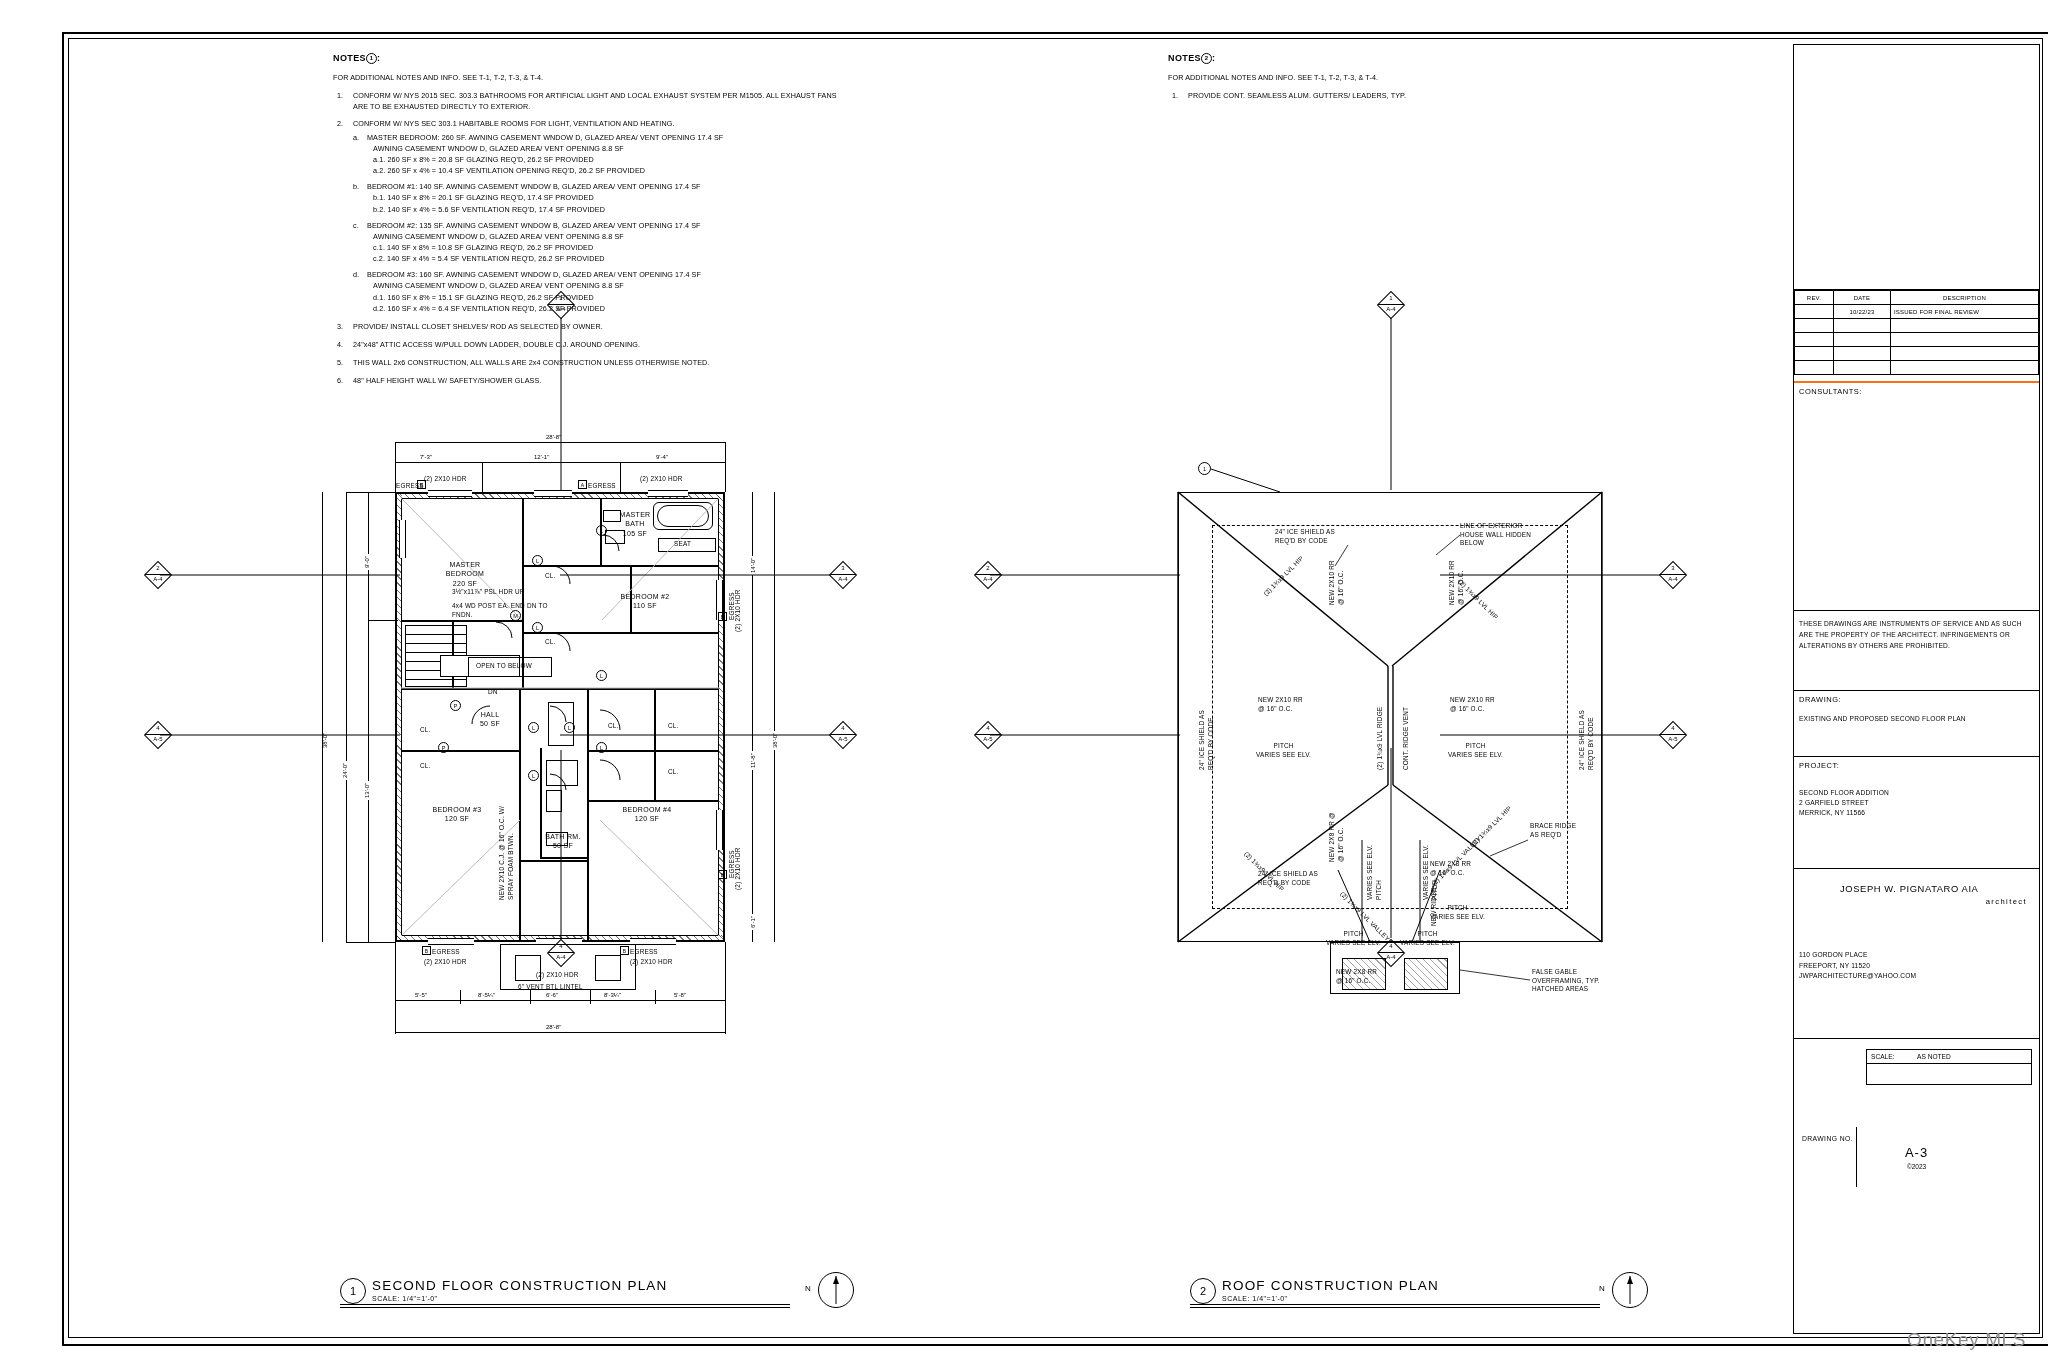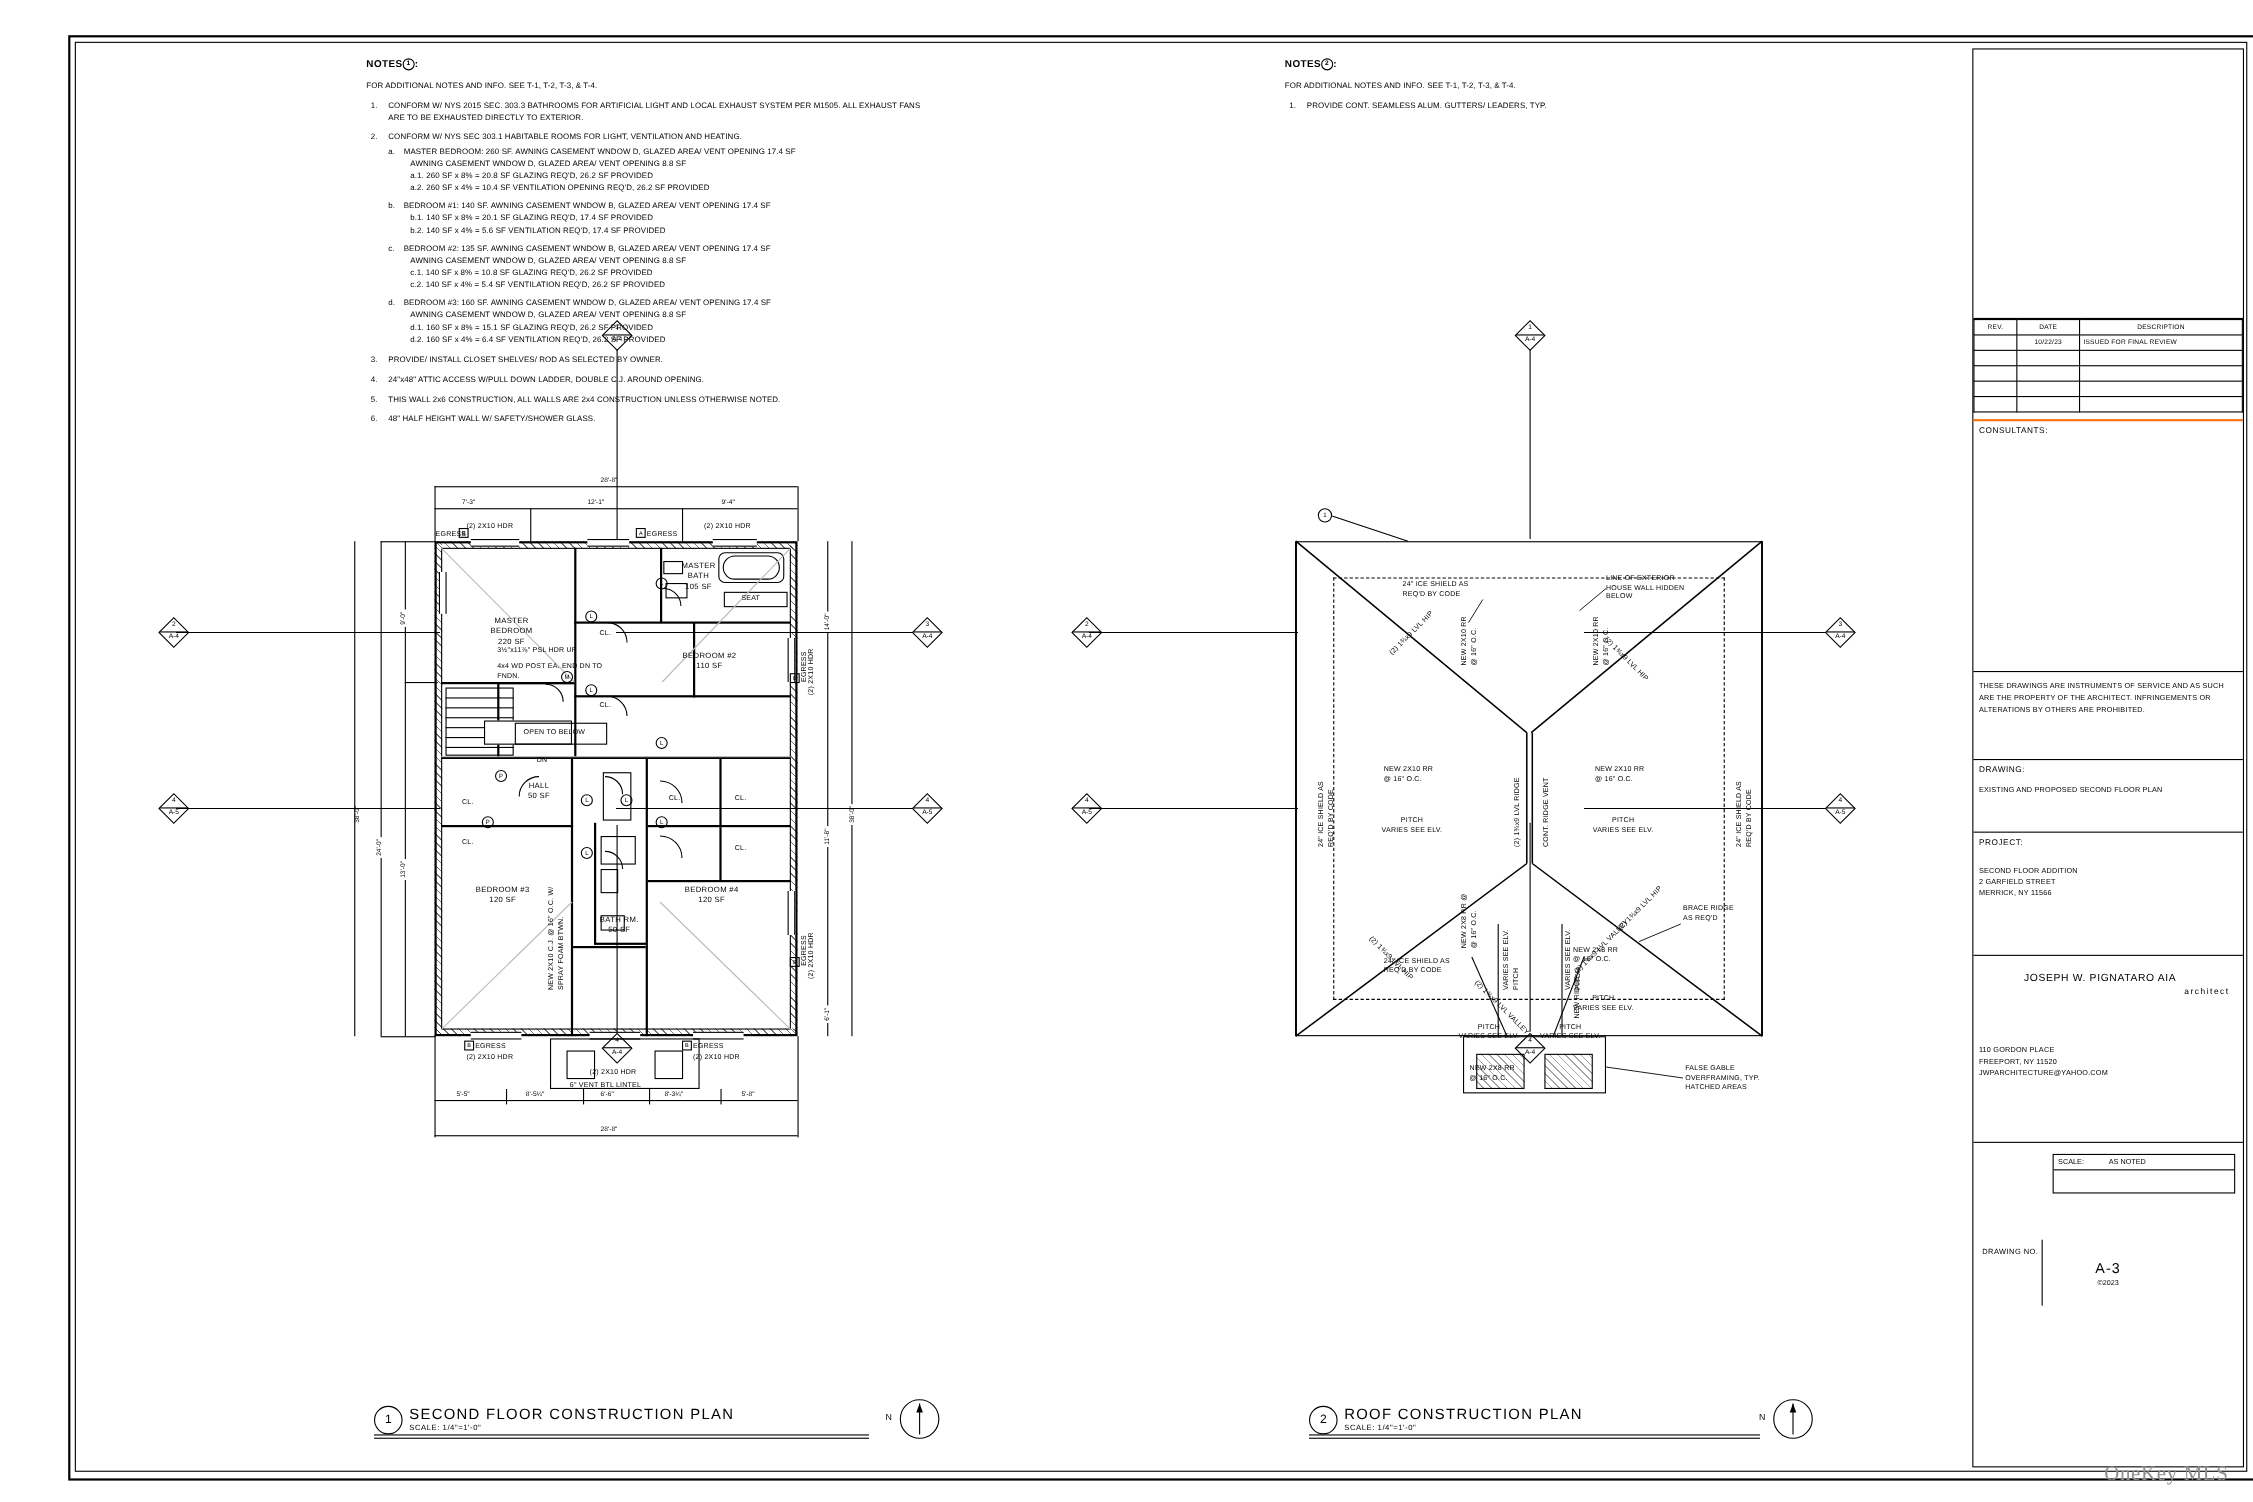--- a/index.html
+++ b/index.html
@@ -50,21 +50,21 @@
   .plantitle{position:absolute;}
   .pt-circ{position:absolute;width:24px;height:24px;border:1px solid #000;border-radius:50%;text-align:center;line-height:24px;font-size:11px;}
   .pt-name{position:absolute;left:32px;top:0px;font-size:13.5px;letter-spacing:1.2px;}
   .pt-scale{position:absolute;left:32px;top:17px;font-size:7px;letter-spacing:.5px;}
   .pt-rule{position:absolute;left:0;top:26px;height:1px;background:#000;}
   .pt-rule2{position:absolute;left:0;top:28.5px;height:1px;background:#000;}
 
   .northsym{position:absolute;width:34px;height:34px;border:1px solid #000;border-radius:50%;}
   .northsym .n{position:absolute;left:-14px;top:11px;font-size:8px;}
 
-  .watermark{position:absolute;right:22px;bottom:14px;font-size:19px;color:#8e8e93;letter-spacing:.6px;font-family:Liberation Serif, serif;}
+  .watermark{position:absolute;right:22px;bottom:14px;font-size:19px;color:#8e8e93;letter-spacing:.6px;font-family:Liberation Sans, sans-serif;}
 
   .dimline{position:absolute;height:1px;background:#000;}
   .dimv{position:absolute;width:1px;background:#000;}
   .dimtxt{position:absolute;font-size:6px;background:#fff;padding:0 2px;}
   .dimtxtv{position:absolute;font-size:6px;background:#fff;padding:0 2px;transform:rotate(-90deg);transform-origin:0 0;}
   .roomname{position:absolute;text-align:center;font-size:7px;line-height:1.35;letter-spacing:.3px;}
   .hatch{position:absolute;background:repeating-linear-gradient(45deg,#000 0 1px,transparent 1px 5px);}
 </style>
 </head>
 <body>

